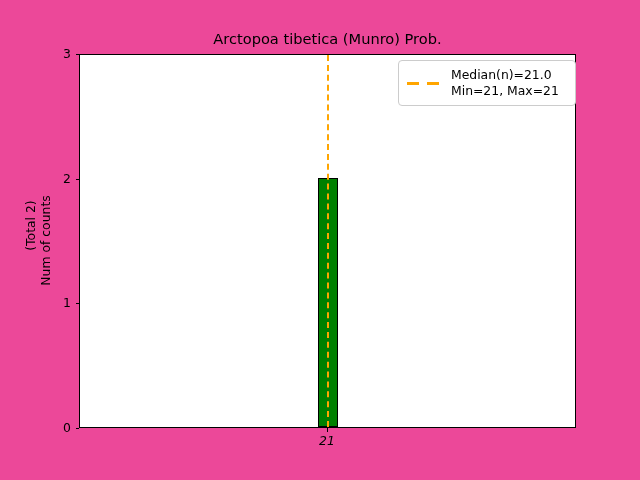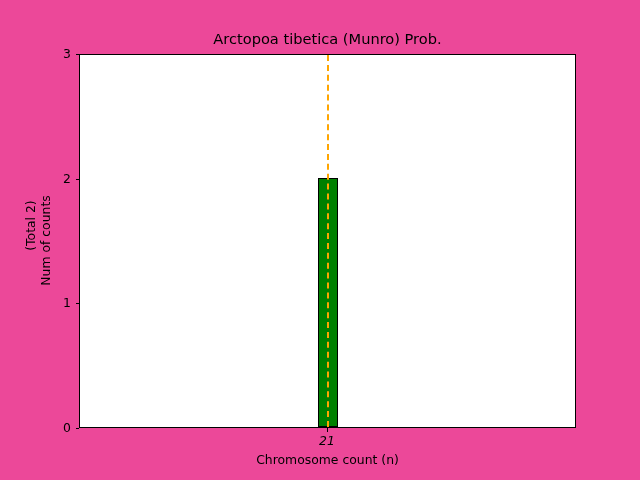--- a/index.html
+++ b/index.html
@@ -203,20 +203,28 @@
 
   <div class="ytick-mark" style="top:303.3px;"></div>
   <div class="ytick-label" style="top:297.3px;">1</div>
 
   <div class="ytick-mark" style="top:428px;"></div>
   <div class="ytick-label" style="top:422px;">0</div>
 
   <div class="xtick-mark" style="left:327px;"></div>
   <div class="xtick-label" style="left:297px;font-style:italic;">21</div>
 
-  <div id="xlabel">Chromosome count (n)</div>
 
   <div class="ylabel-line" id="ylabel-main">Num of counts</div>
 
   <div class="ylabel-line" id="ylabel-sub">(Total 2)</div>
 
+  <div id="legend">
+    <div class="legend-row">
+      <span class="legend-swatch"></span>
+      <span class="legend-text-block">
+        <span class="legend-label">Median(n)=21.0</span>
+        <span class="legend-label">Min=21, Max=21</span>
+      </span>
+    </div>
+  </div>
 
 </div>
 
 </body></html>

